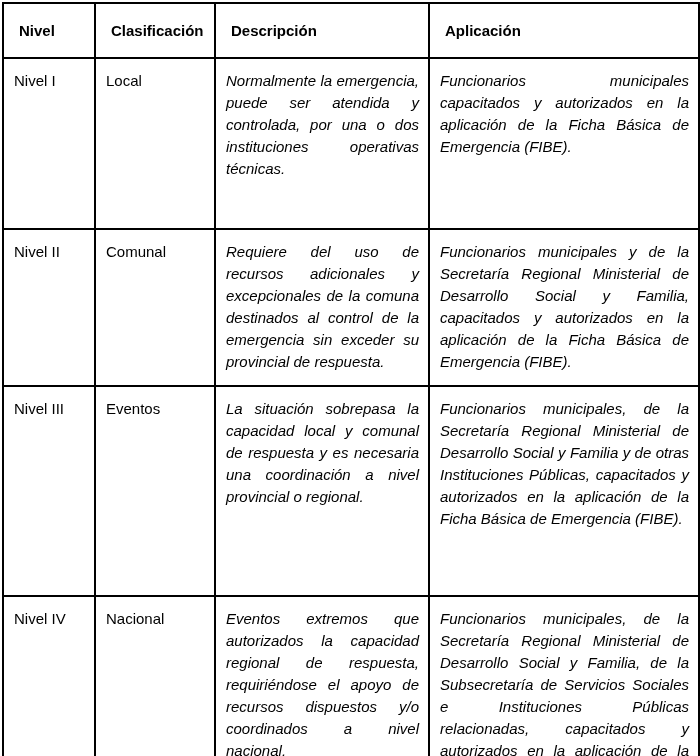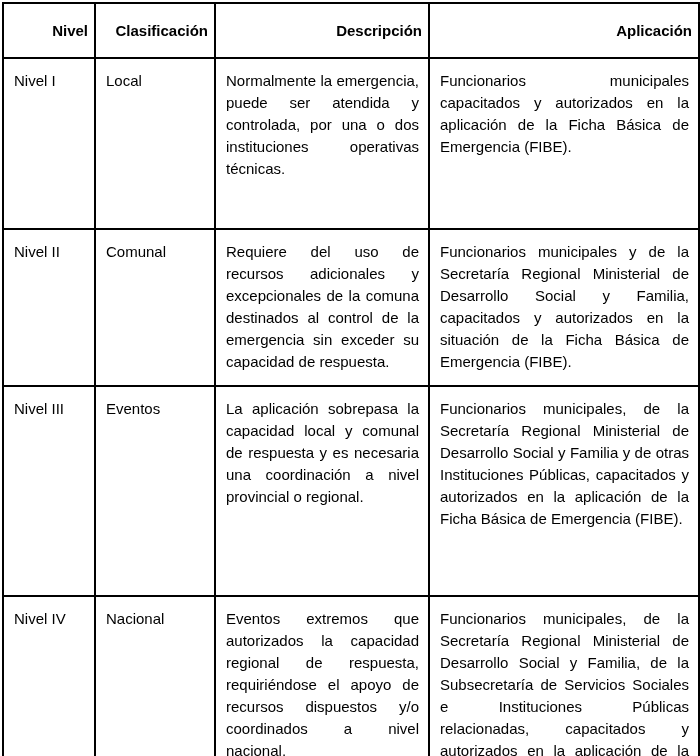--- a/index.html
+++ b/index.html
@@ -25,34 +25,35 @@
     table-layout: fixed;
   }
   th, td {
     border: 2px solid #000000;
     box-sizing: border-box;
     overflow: hidden;
   }
   th {
     font-size: 15px;
     font-weight: bold;
-    text-align: right;
+    text-align: left;
     vertical-align: middle;
-    padding: 8px 6px;
+    padding: 8px 15px;
     background: #ffffff;
   }
   td {
     font-size: 15px;
     line-height: 22px;
     vertical-align: top;
     padding: 11px 9px 12px 10px;
     background: #ffffff;
   }
   td.cell-just {
     text-align: justify;
+    font-style: italic;
   }
   td.cell-plain {
     text-align: left;
   }
   col.c-nivel { width: 92px; }
   col.c-clas  { width: 120px; }
   col.c-desc  { width: 214px; }
   col.c-apl   { width: 270px; }
   tr.r-head { height: 55px; }
   tr.r-1 { height: 171px; }
@@ -82,27 +83,27 @@
     <tbody>
       <tr class="r-1">
         <td class="cell-plain">Nivel I</td>
         <td class="cell-plain">Local</td>
         <td class="cell-just">Normalmente la emergencia, puede ser atendida y controlada, por una o dos instituciones operativas técnicas.</td>
         <td class="cell-just">Funcionarios municipales capacitados y autorizados en la aplicación de la Ficha Básica de Emergencia (FIBE).</td>
       </tr>
       <tr class="r-2">
         <td class="cell-plain">Nivel II</td>
         <td class="cell-plain">Comunal</td>
-        <td class="cell-just">Requiere del uso de recursos adicionales y excepcionales de la comuna destinados al control de la emergencia sin exceder su capacidad de respuesta.</td>
-        <td class="cell-just">Funcionarios municipales y de la Secretaría Regional Ministerial de Desarrollo Social y Familia, capacitados y autorizados en la situación de la Ficha Básica de Emergencia (FIBE).</td>
+        <td class="cell-just">Requiere del uso de recursos adicionales y excepcionales de la comuna destinados al control de la emergencia sin exceder su provincial de respuesta.</td>
+        <td class="cell-just">Funcionarios municipales y de la Secretaría Regional Ministerial de Desarrollo Social y Familia, capacitados y autorizados en la aplicación de la Ficha Básica de Emergencia (FIBE).</td>
       </tr>
       <tr class="r-3">
         <td class="cell-plain">Nivel III</td>
         <td class="cell-plain">Eventos</td>
-        <td class="cell-just">La aplicación sobrepasa la capacidad local y comunal de respuesta y es necesaria una coordinación a nivel provincial o regional.</td>
+        <td class="cell-just">La situación sobrepasa la capacidad local y comunal de respuesta y es necesaria una coordinación a nivel provincial o regional.</td>
         <td class="cell-just">Funcionarios municipales, de la Secretaría Regional Ministerial de Desarrollo Social y Familia y de otras Instituciones Públicas, capacitados y autorizados en la aplicación de la Ficha Básica de Emergencia (FIBE).</td>
       </tr>
       <tr class="r-4">
         <td class="cell-plain">Nivel IV</td>
         <td class="cell-plain">Nacional</td>
         <td class="cell-just">Eventos extremos que autorizados la capacidad regional de respuesta, requiriéndose el apoyo de recursos dispuestos y/o coordinados a nivel nacional.</td>
         <td class="cell-just">Funcionarios municipales, de la Secretaría Regional Ministerial de Desarrollo Social y Familia, de la Subsecretaría de Servicios Sociales e Instituciones Públicas relacionadas, capacitados y autorizados en la aplicación de la Ficha Básica de Emergencia (FIBE).</td>
       </tr>
     </tbody>
   </table>

